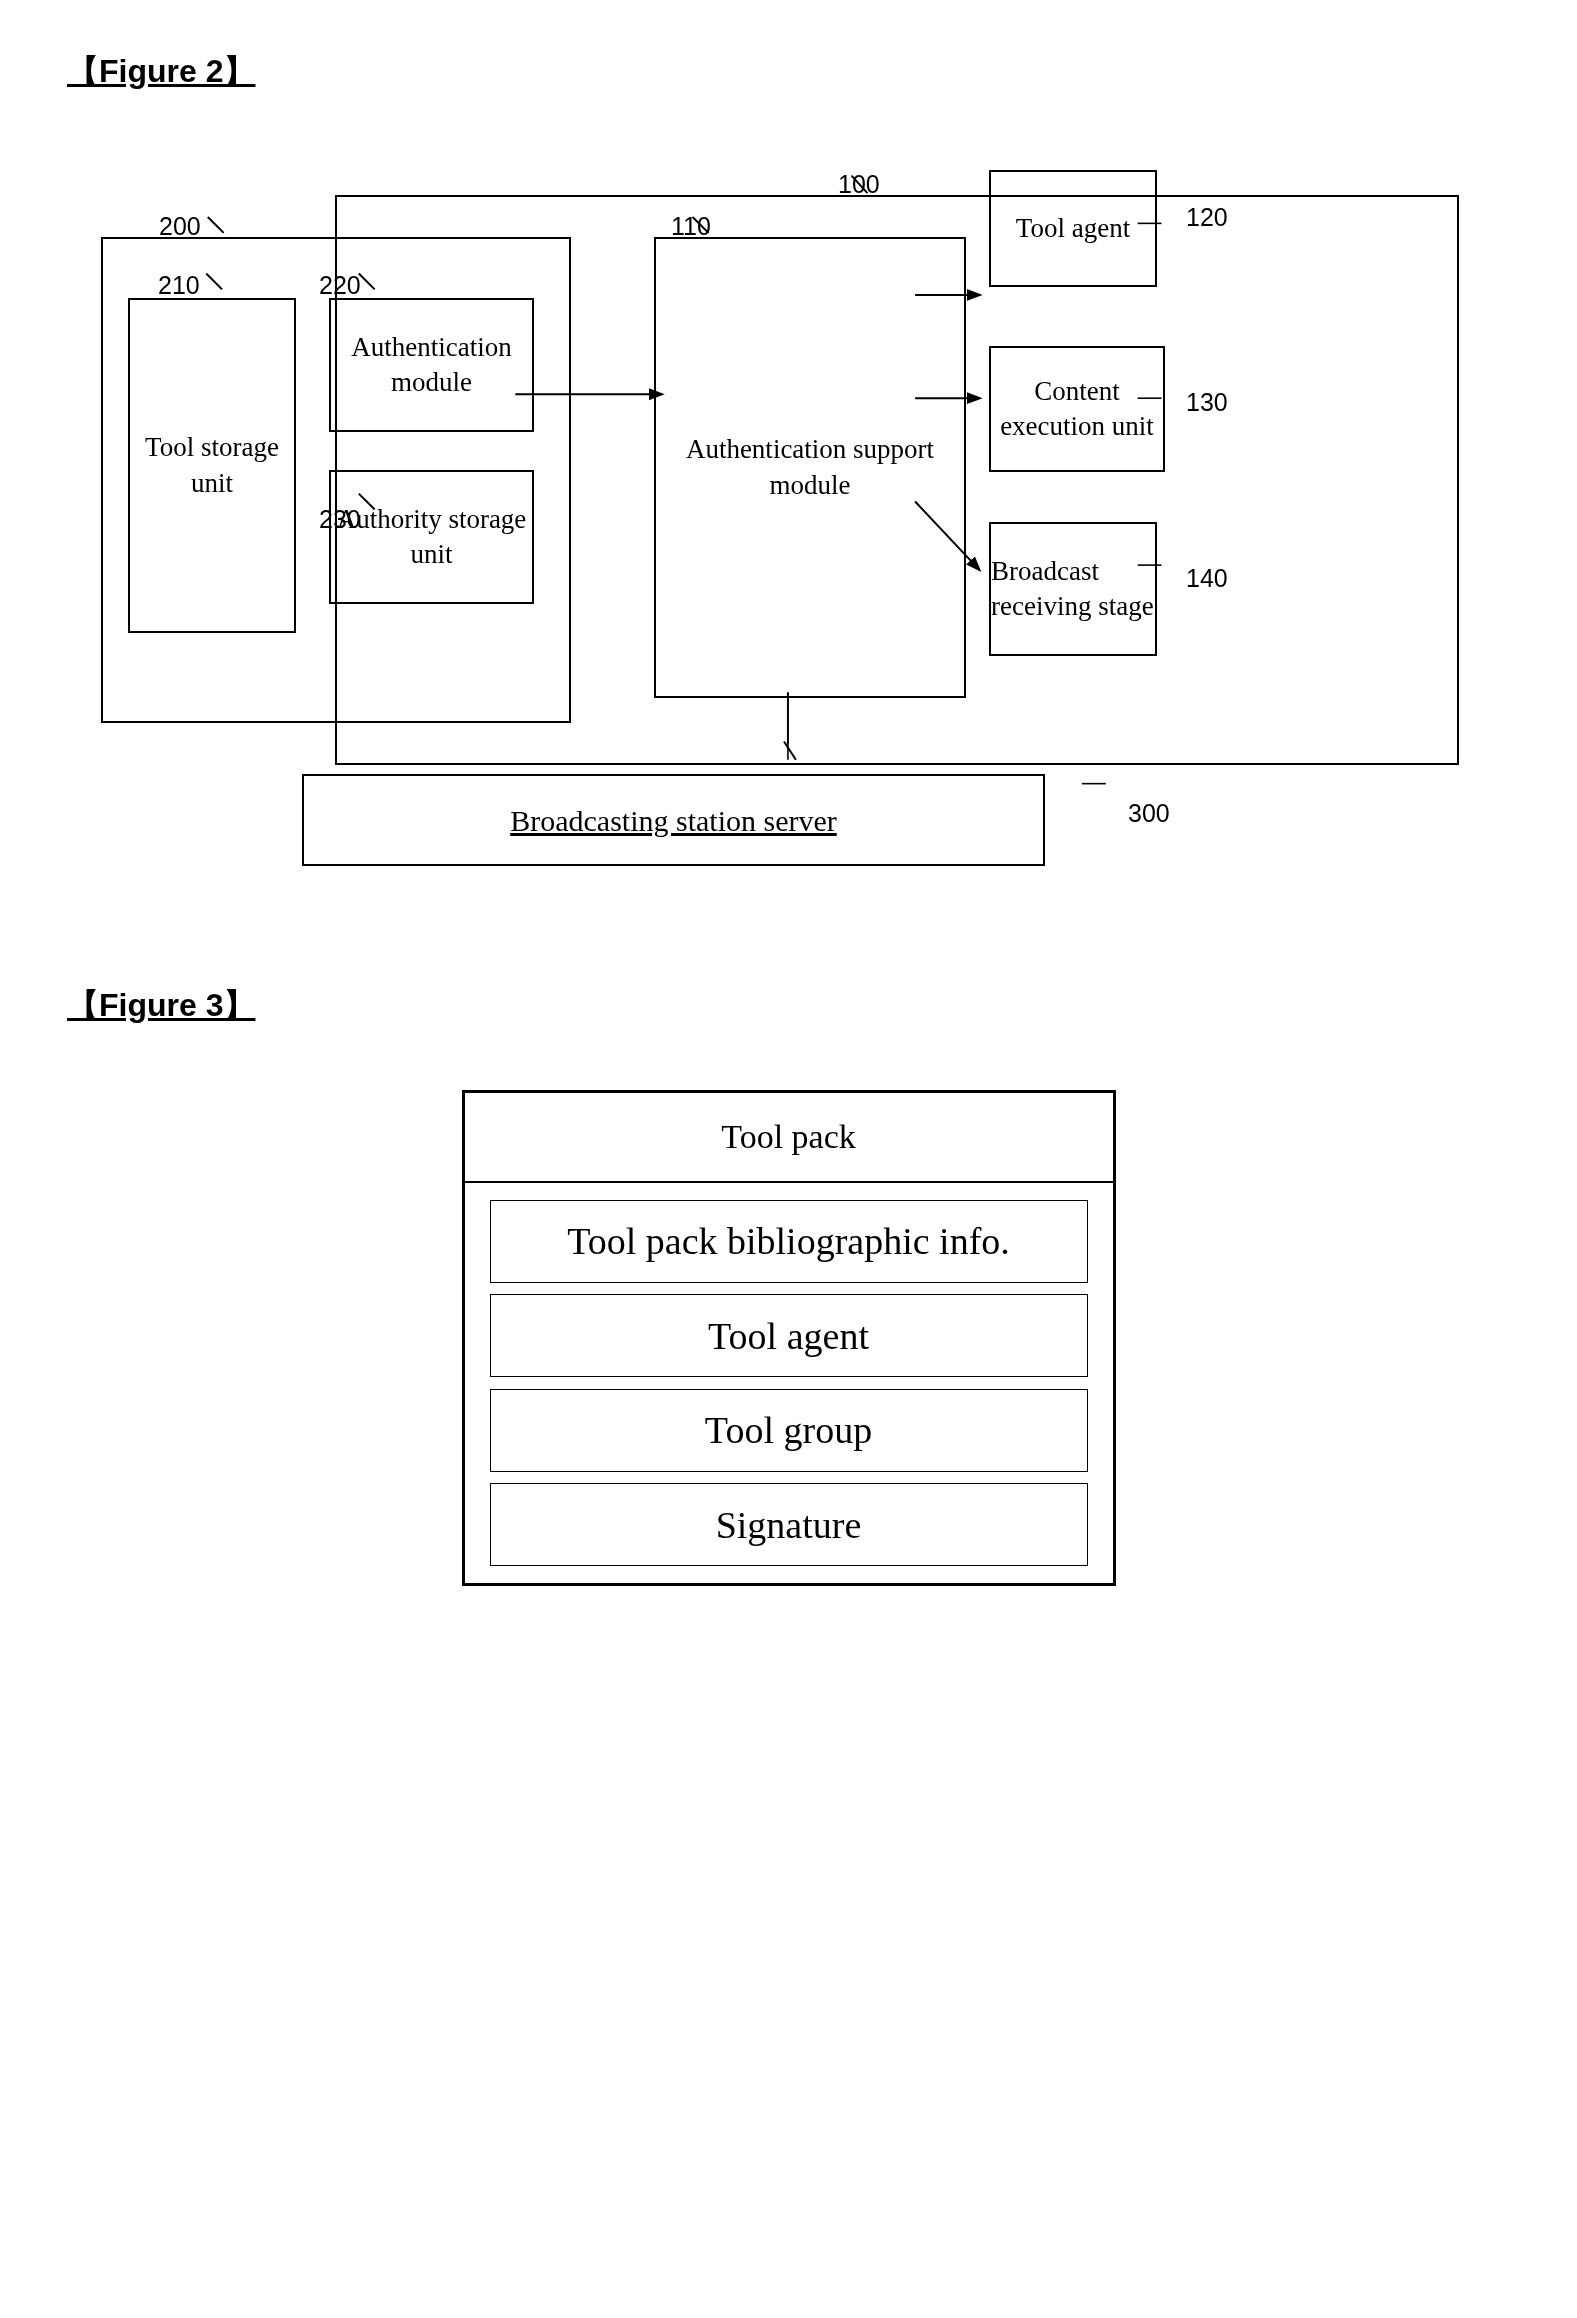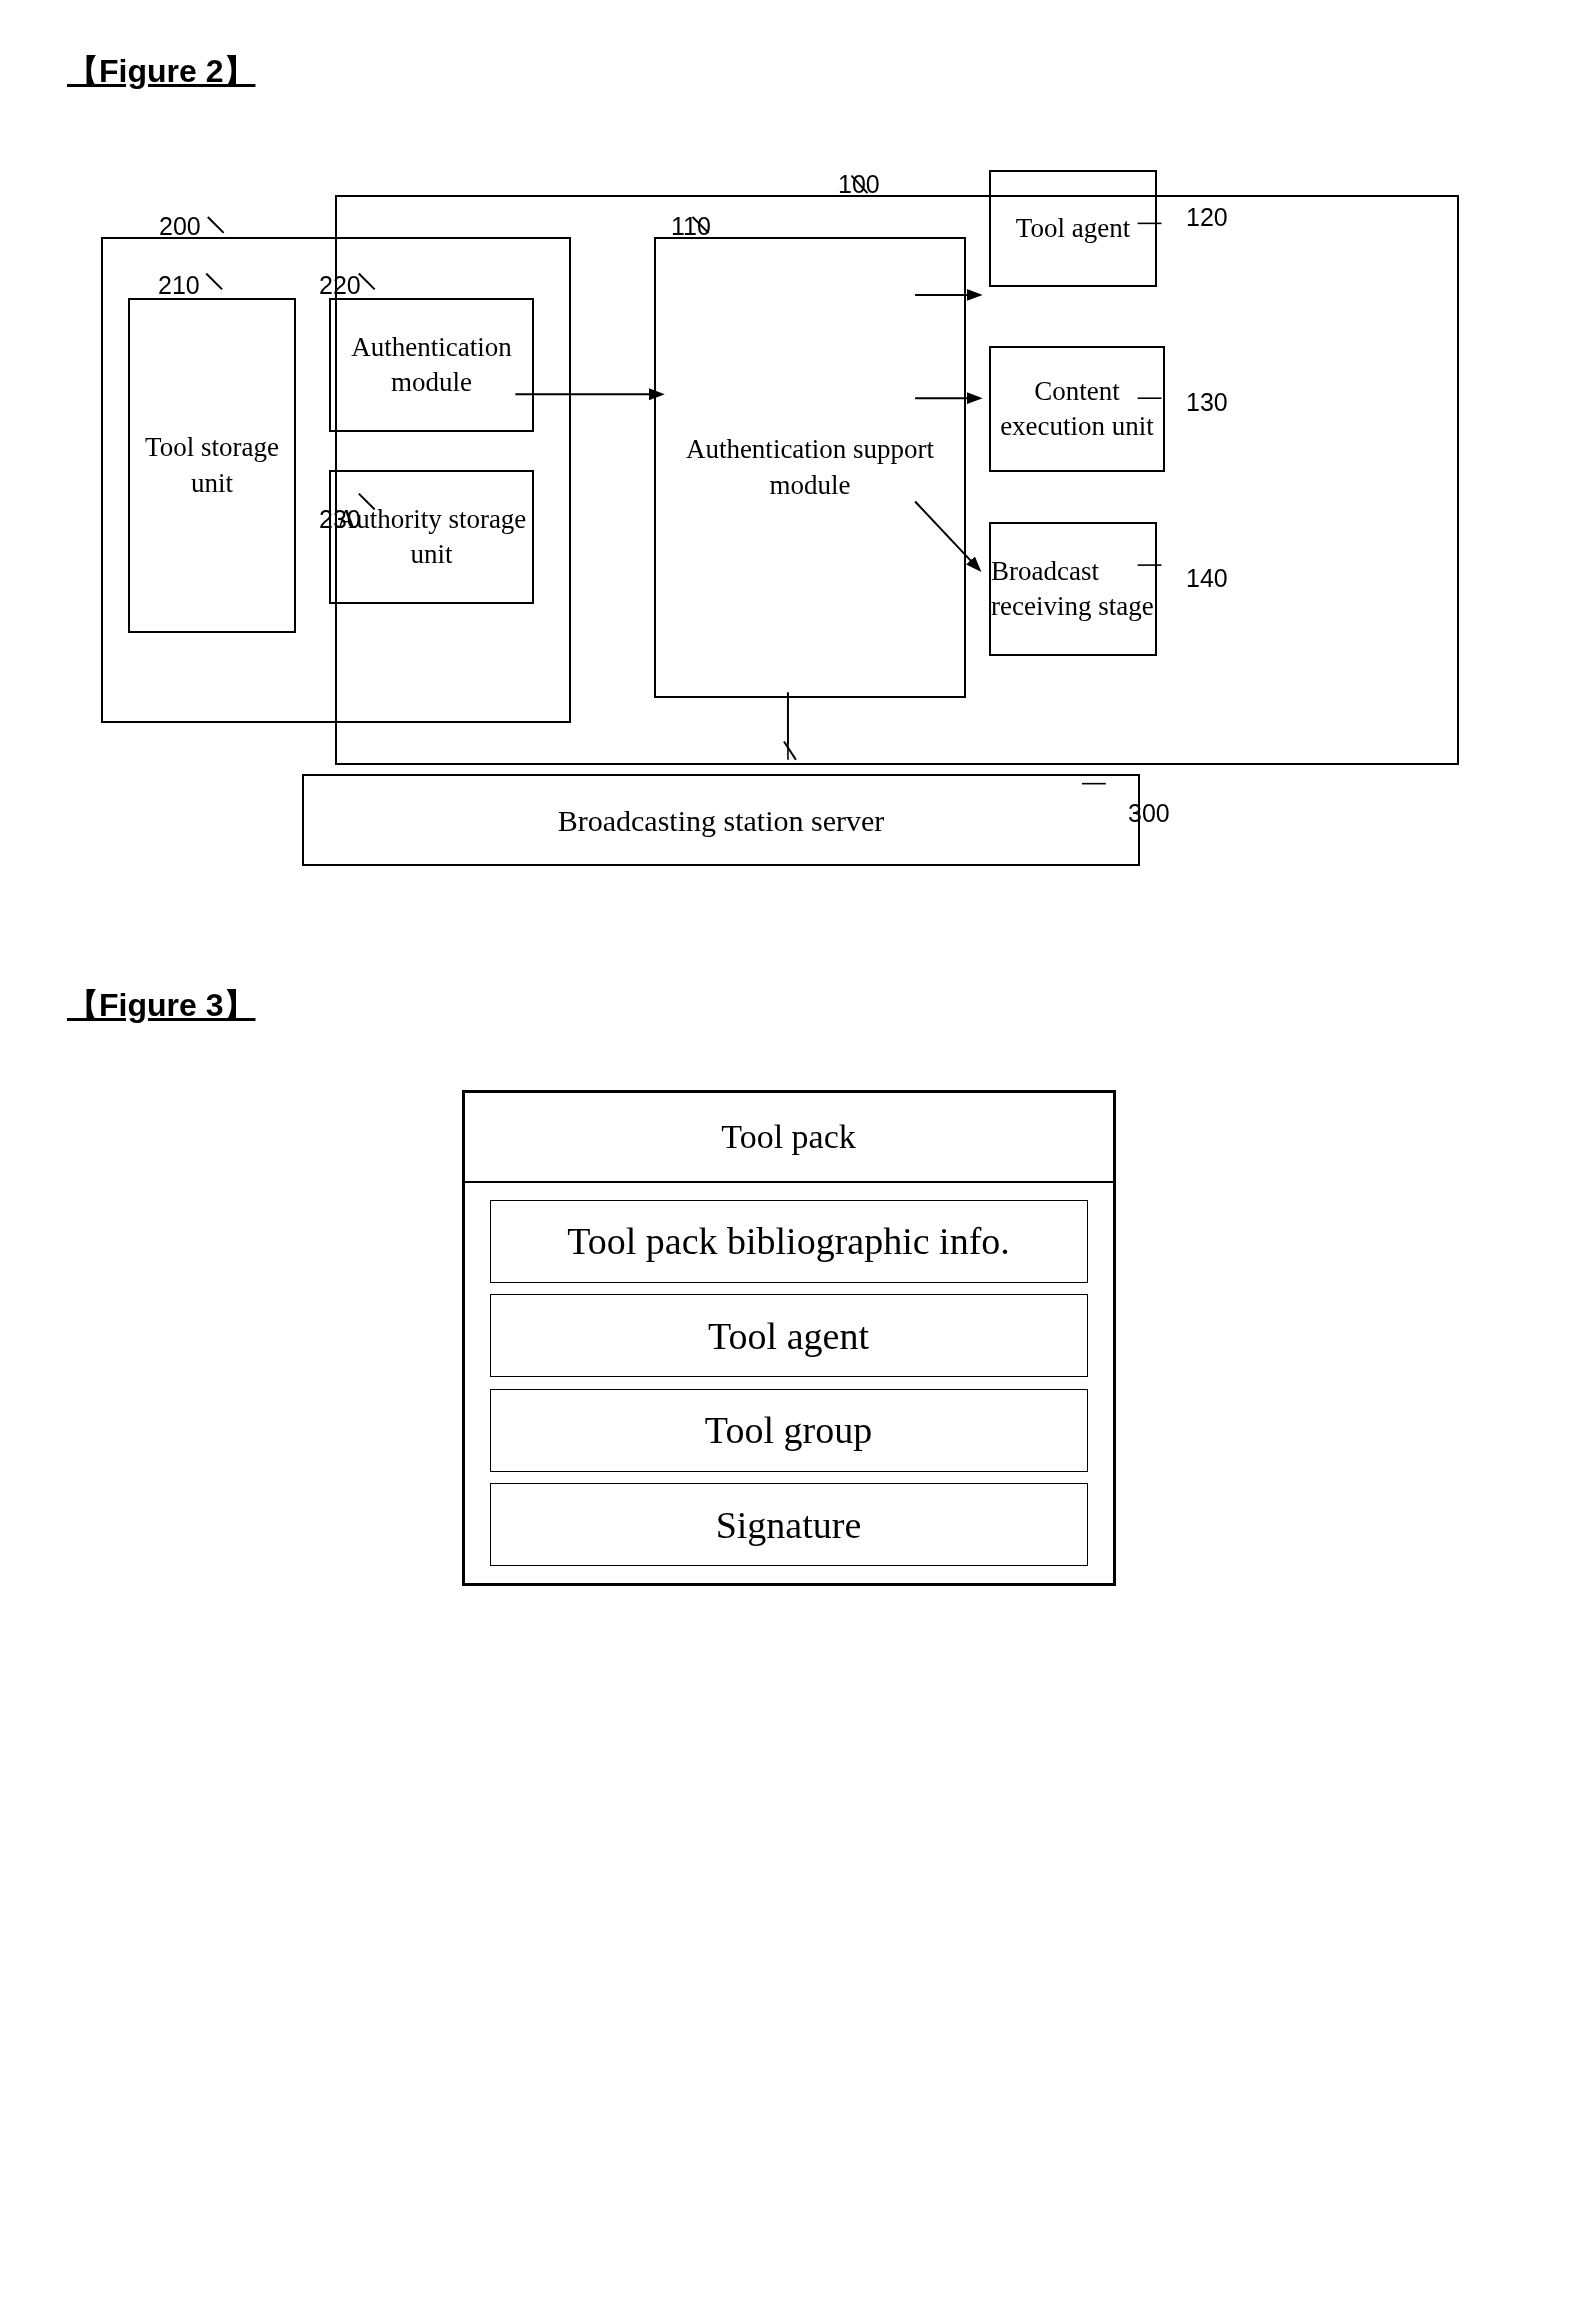--- a/index.html
+++ b/index.html
@@ -142,26 +142,27 @@
       display: flex;
       align-items: center;
       justify-content: center;
     }
 
     
     .box-300 {
       position: absolute;
       top: 646px;
       left: 235px;
-      width: 838px;
+      width: 743px;
       height: 92px;
       border: 2.5px solid #000;
       display: flex;
       align-items: center;
       justify-content: center;
+      text-decoration: underline;
     }
 
     .box-text {
       font-size: 27px;
       line-height: 1.3;
     }
 
     
     .figure3-section {
       margin-top: 67px;

